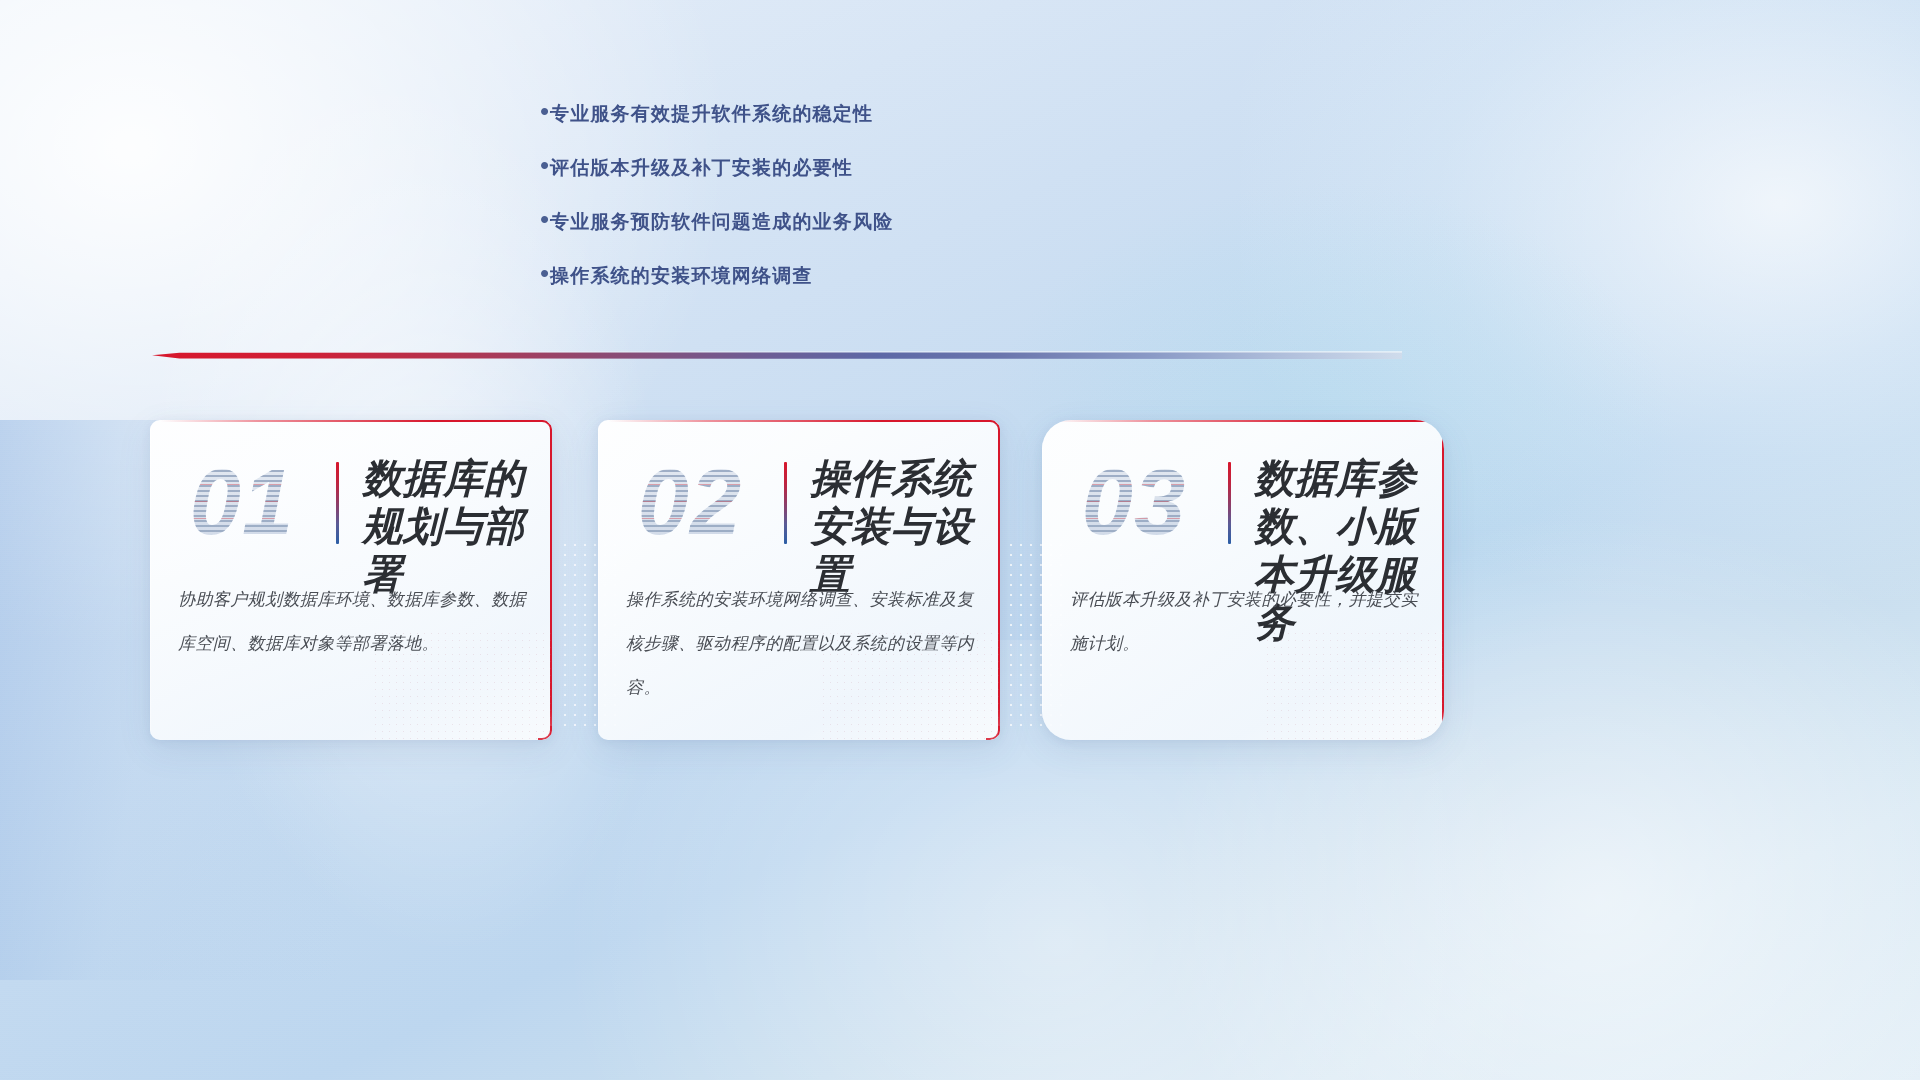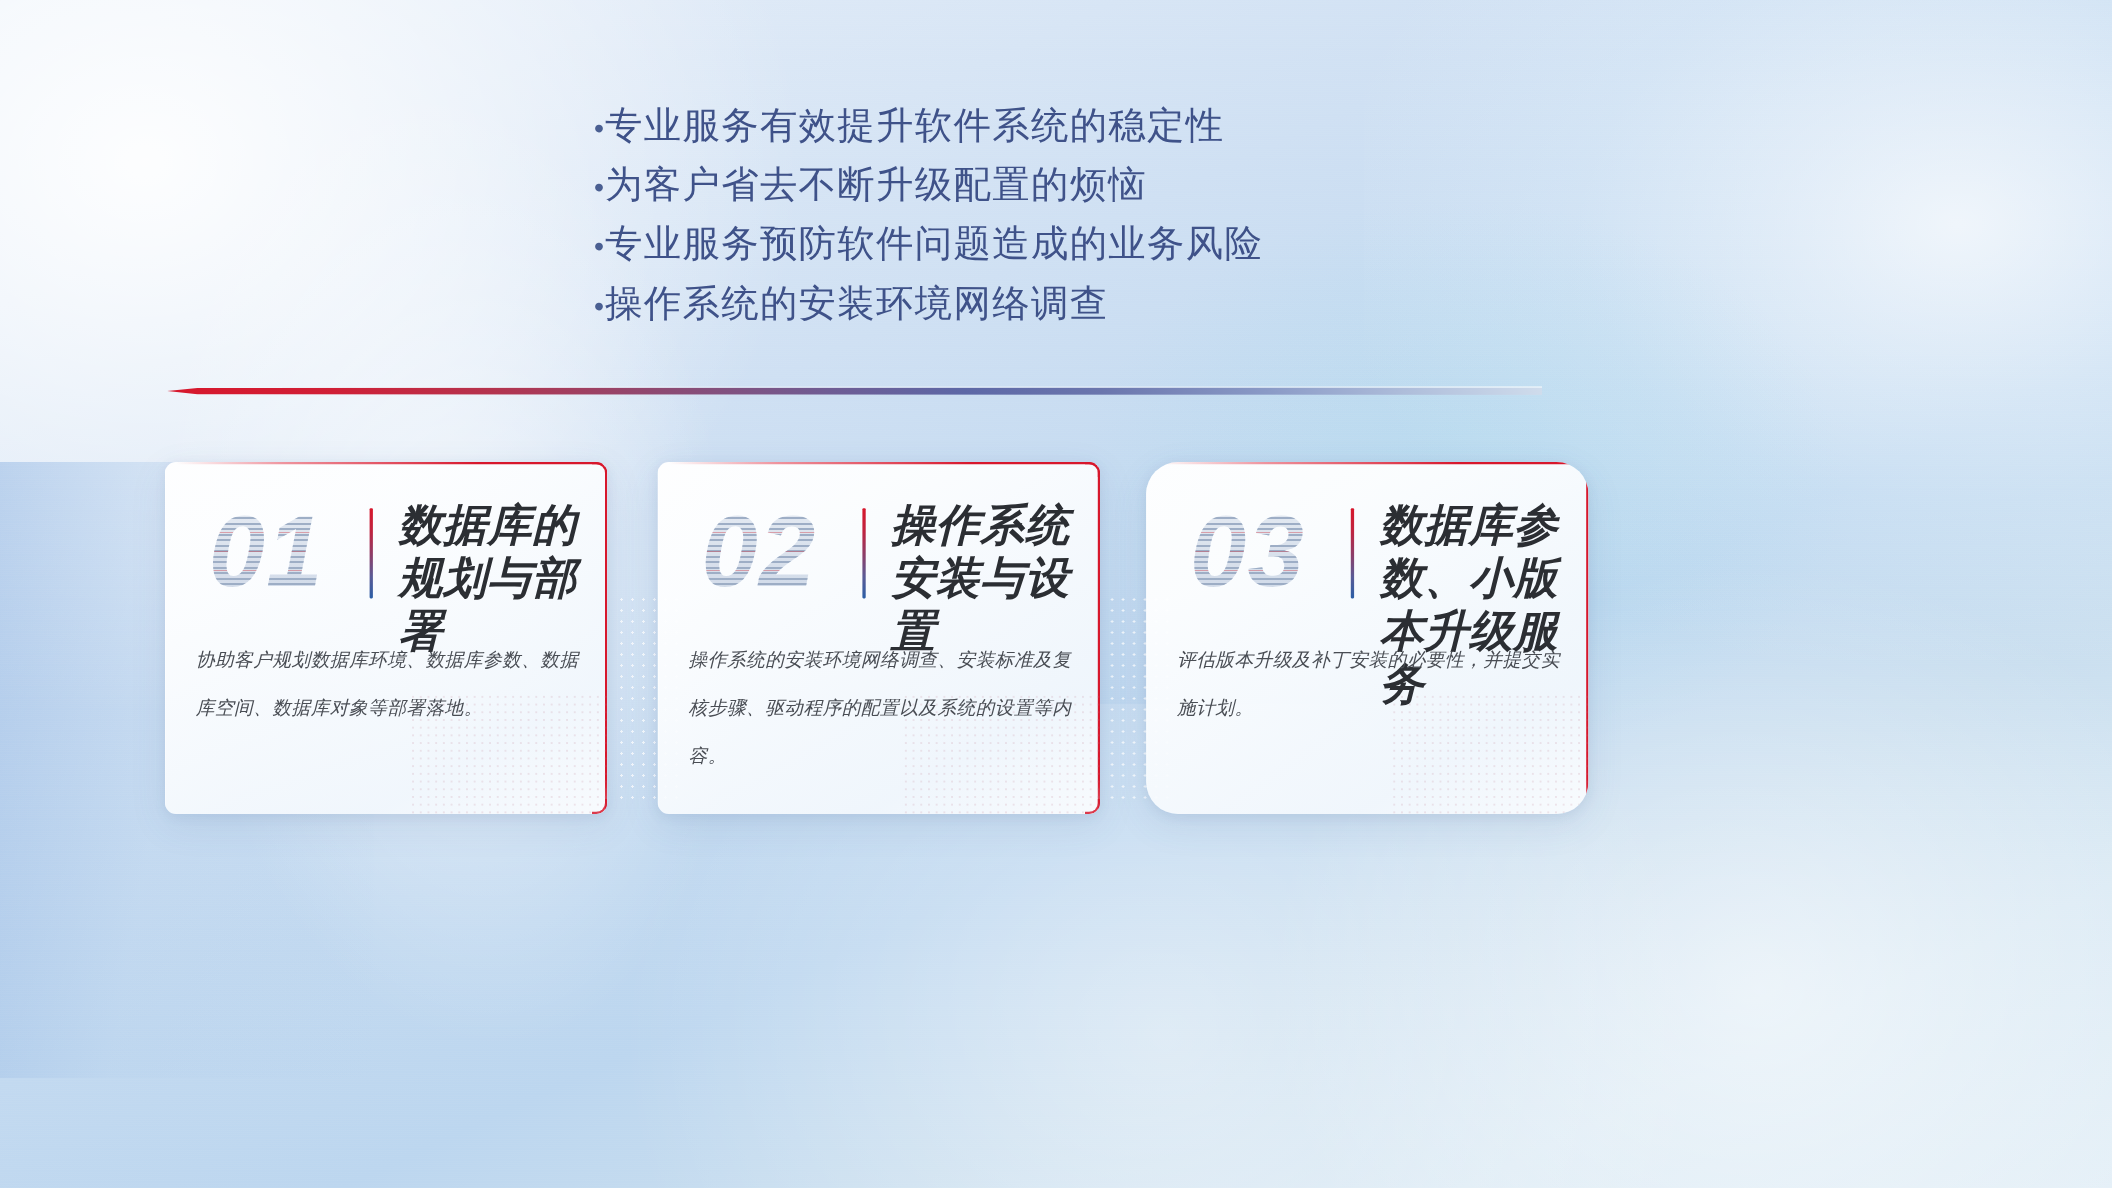--- a/index.html
+++ b/index.html
@@ -98,25 +98,25 @@
   .bullet-dot {
     width: 30px;
     flex: 0 0 30px;
     font-size: 26px;
     line-height: 1;
     color: #4a5f92;
     text-align: left;
     padding-left: 20px;
   }
   .bullet-text {
-    font-size: 34px;
+    font-size: 19px;
     line-height: 52px;
     letter-spacing: 1.2px;
     color: #3f5289;
-    font-weight: 400;
+    font-weight: 700;
     white-space: nowrap;
   }
 
   
   #accent-line {
     position: absolute;
     left: 152px;
     top: 348px;
     width: 1250px;
     height: 16px;
@@ -347,21 +347,21 @@
 
   <div id="bullets">
 
     <div class="bullet-row">
       <span class="bullet-dot">•</span>
       <span class="bullet-text">专业服务有效提升软件系统的稳定性</span>
     </div>
 
     <div class="bullet-row">
       <span class="bullet-dot">•</span>
-      <span class="bullet-text">为客户省去不断升级配置的烦恼</span>
+      <span class="bullet-text">评估版本升级及补丁安装的必要性</span>
     </div>
 
     <div class="bullet-row">
       <span class="bullet-dot">•</span>
       <span class="bullet-text">专业服务预防软件问题造成的业务风险</span>
     </div>
 
     <div class="bullet-row">
       <span class="bullet-dot">•</span>
       <span class="bullet-text">操作系统的安装环境网络调查</span>

